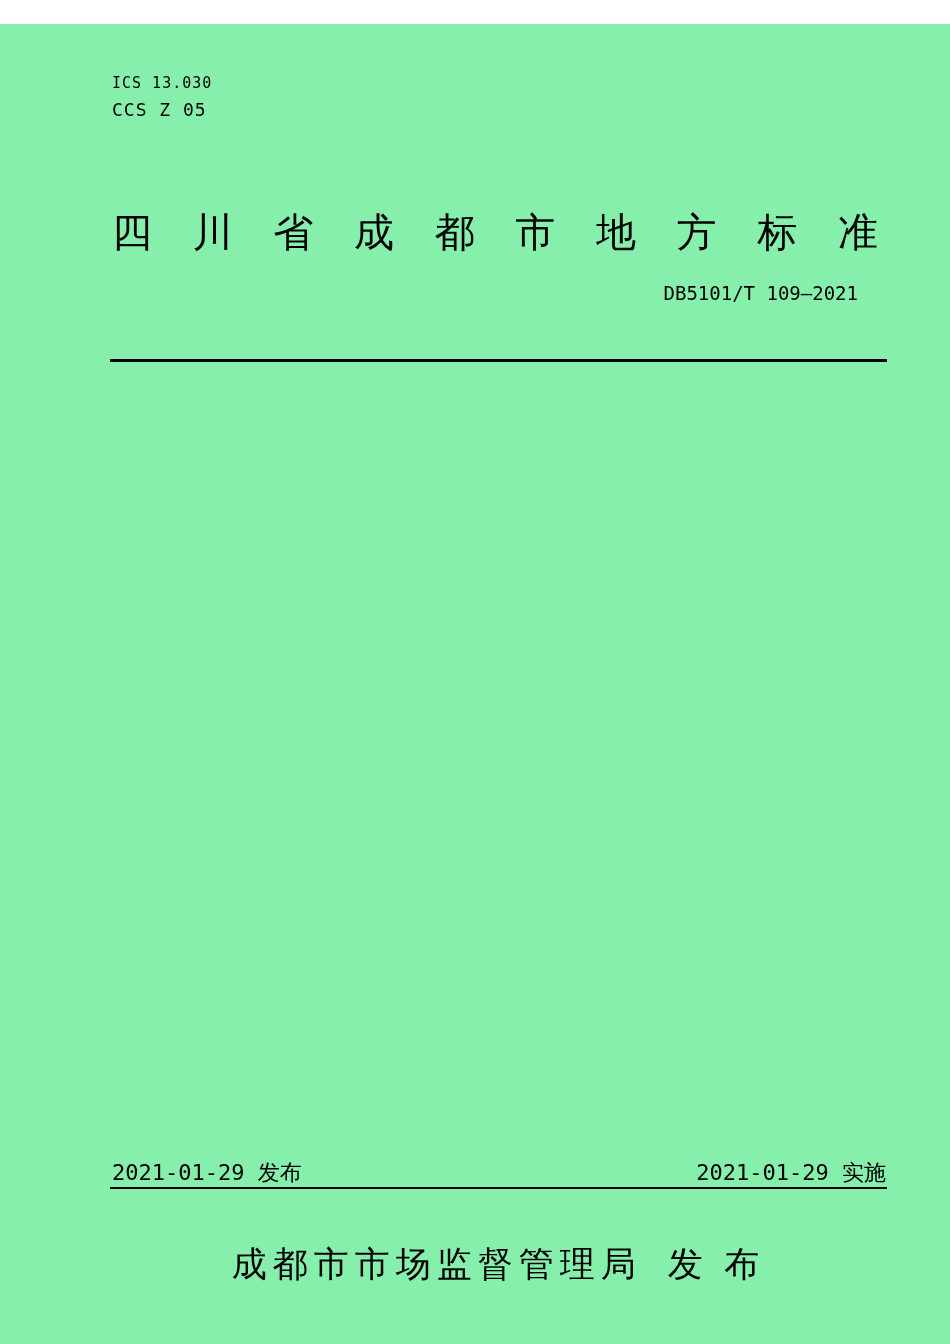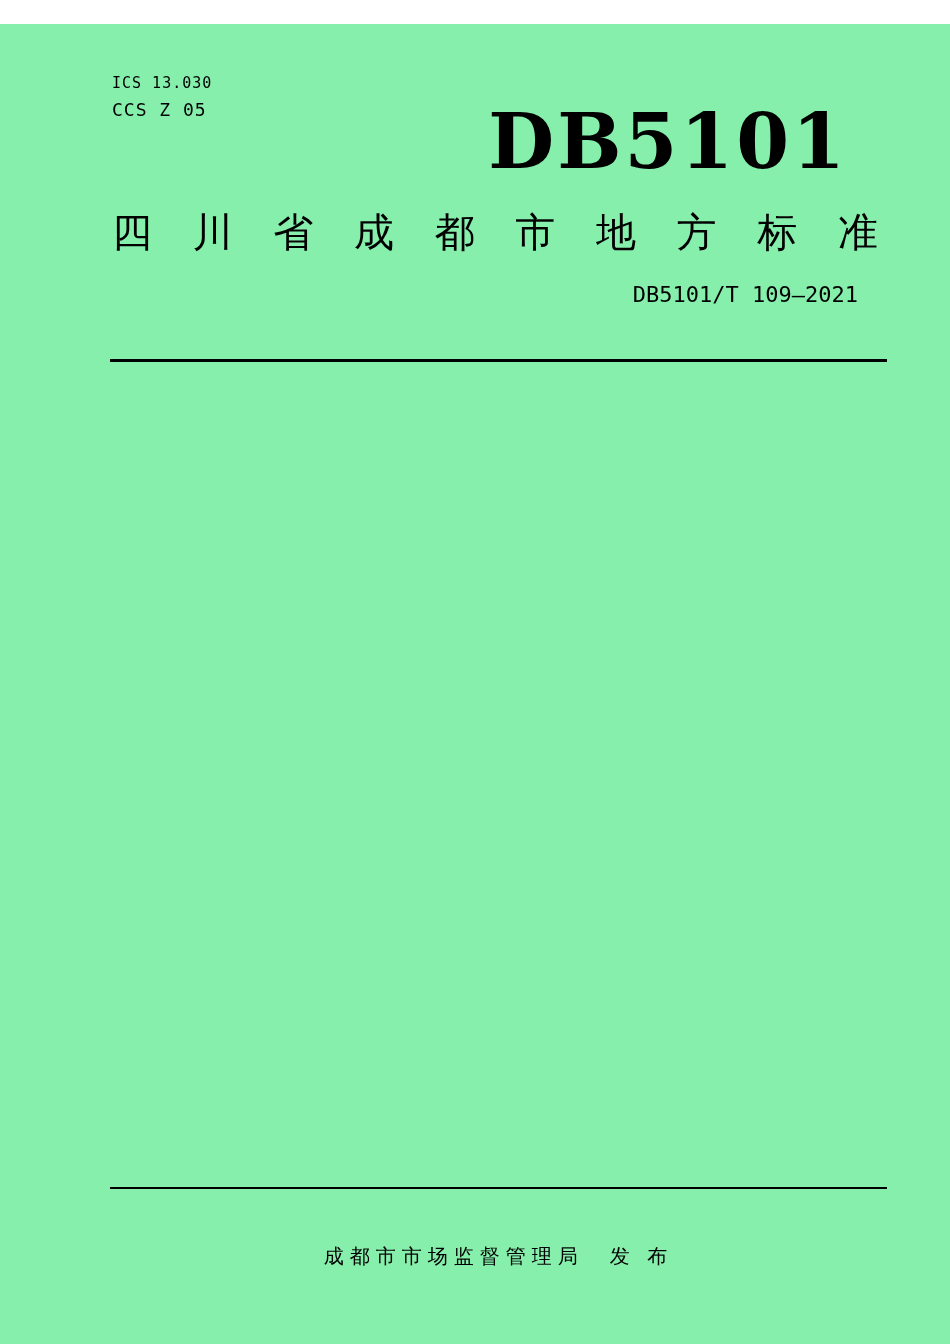--- a/index.html
+++ b/index.html
@@ -53,21 +53,21 @@
     right: 72px;
     display: flex;
     justify-content: space-between;
     font-size: 40px;
     line-height: 1;
   }
   .std-number {
     position: absolute;
     top: 260px;
     right: 92px;
-    font-size: 22px;
+    font-size: 19px;
     line-height: 1;
   }
   .rule {
     position: absolute;
     left: 110px;
     right: 63px;
     background: #000000;
   }
   .rule-top {
     top: 335px;
@@ -99,58 +99,61 @@
     justify-content: space-between;
     font-size: 22px;
     line-height: 1;
   }
   .publisher-row {
     position: absolute;
     top: 1222px;
     left: 110px;
     right: 63px;
     text-align: center;
-    font-size: 20px;
+    font-size: 35px;
     line-height: 1;
     letter-spacing: 6px;
     white-space: nowrap;
   }
   .publish-label {
     margin-left: 26px;
   }
 </style>
 </head>
 <body>
 
 <div class="page">
 
   <div class="ics-code mono">ICS 13.030</div>
 
   <div class="ccs-code mono">CCS Z 05</div>
 
-  <div class="std-logo">DB5101</div>
 
   <div class="std-name">
       <span>四</span>
       <span>川</span>
       <span>省</span>
       <span>成</span>
       <span>都</span>
       <span>市</span>
       <span>地</span>
       <span>方</span>
       <span>标</span>
       <span>准</span>
     </div>
 
   <div class="std-number mono">DB5101/T 109—2021</div>
 
   <div class="rule rule-top"></div>
 
 
+  <div class="date-row">
+    <span class="mono">2021-01-29 发布</span>
+    <span class="mono">2021-01-29 实施</span>
+  </div>
 
   <div class="rule rule-bottom"></div>
 
   <div class="publisher-row">
     <span>成都市市场监督管理局</span><span class="publish-label">发 布</span>
   </div>
 
 </div>
 
 </body></html>

